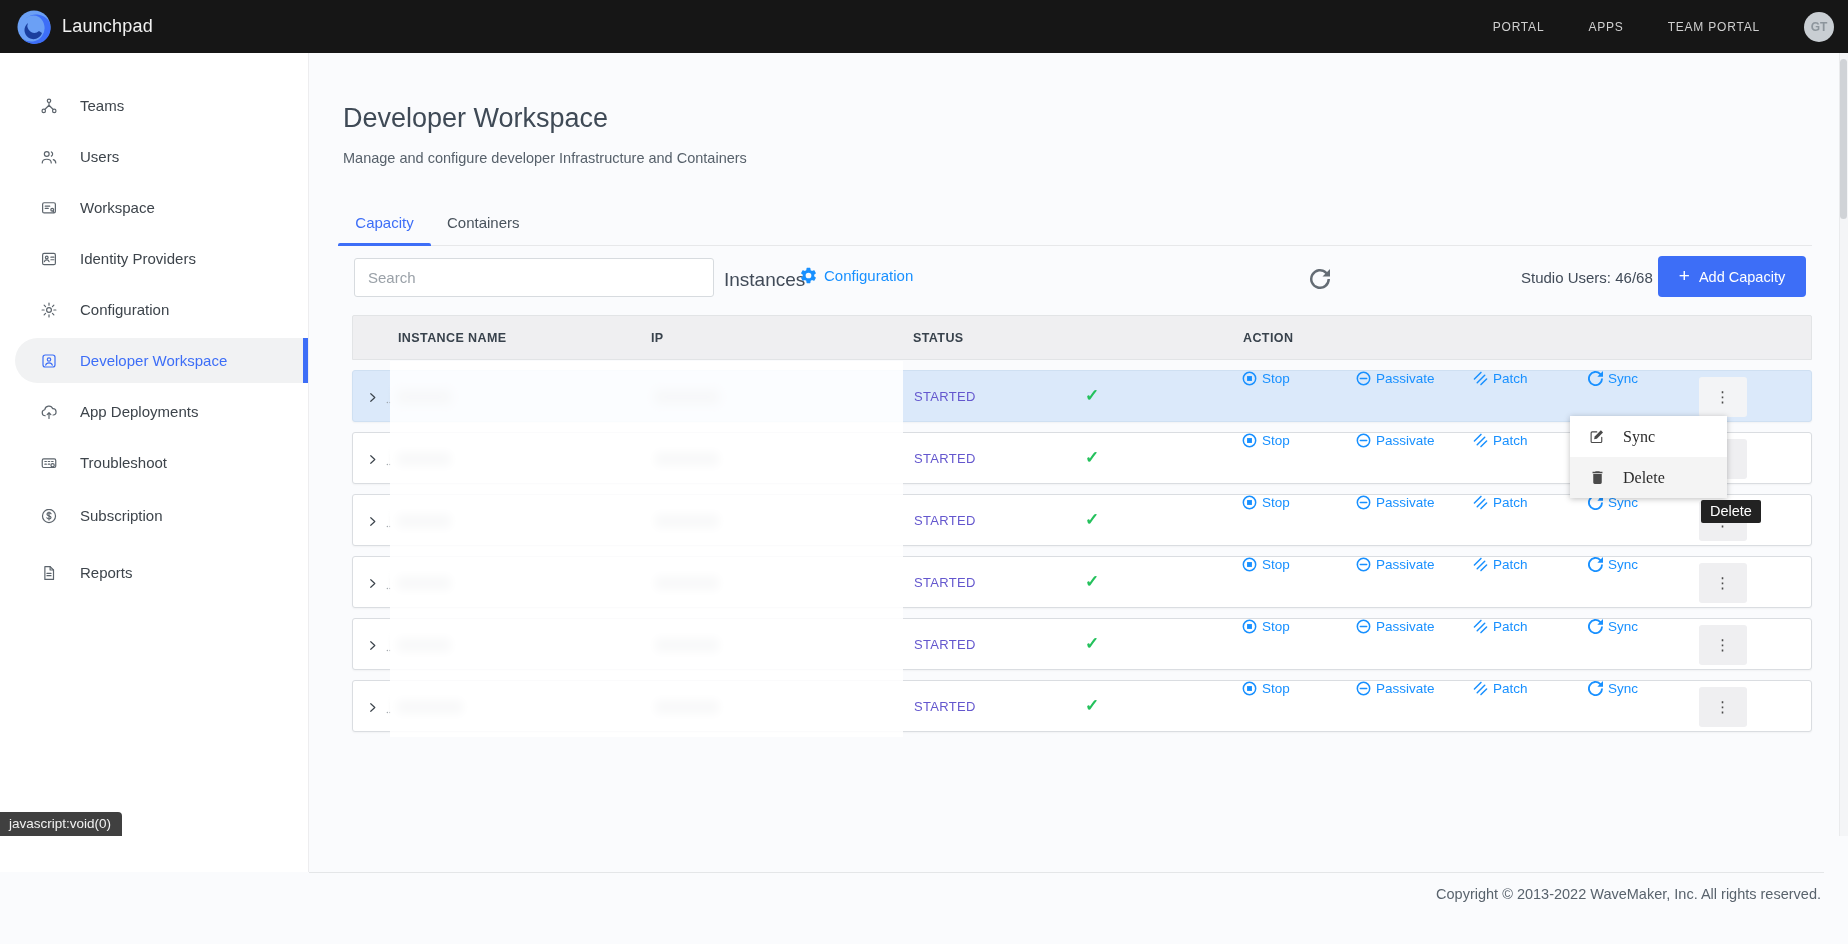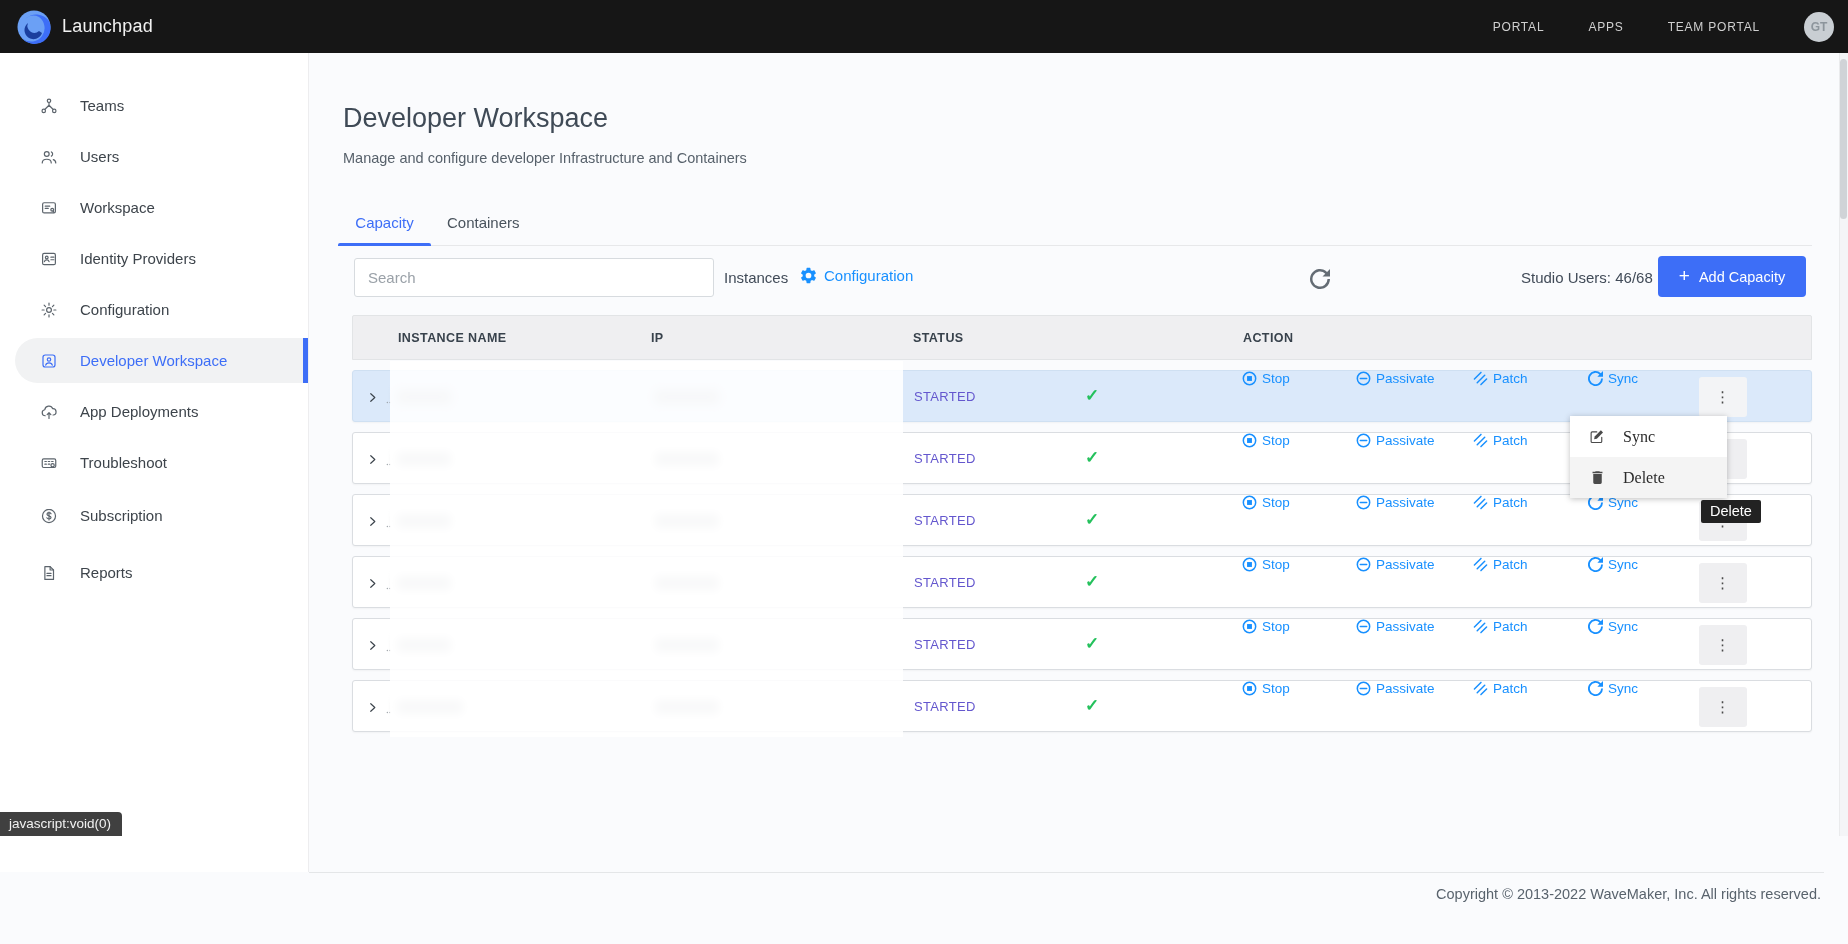--- a/index.html
+++ b/index.html
@@ -32,21 +32,21 @@
   
   .tabs-line { position:absolute; left:338px; top:245px; width:1474px; height:1px; background:#e7e8ea; }
   .tabs { position:absolute; left:338px; top:198px; height:48px; display:flex; }
   .tab { min-width:93px; padding:0 16px; display:flex; align-items:center; justify-content:center; font-size:15px; color:#49535d; cursor:pointer; position:relative; }
   .tab.active { color:#3d6ef7; font-weight:500; }
   .tab.active::after { content:""; position:absolute; left:0; right:0; bottom:0; height:3px; background:#3d6ef7; border-radius:2px 2px 0 0; }
 
   
   .search-input { position:absolute; left:354px; top:258px; width:360px; height:39px; border:1px solid #d7dbdf; border-radius:3px; background:#fff; padding:0 13px; font-size:15px; color:#333; font-family:"Liberation Sans",sans-serif; }
   .search-input::placeholder { color:#9aa1a8; }
-  .instances-label { position:absolute; left:724px; top:269px; font-size:15px; color:#414b58; }
+  .instances-label { position:absolute; left:724px; top:269px; font-size:19px; color:#414b58; }
   .config-link { position:absolute; left:799px; top:266px; display:flex; align-items:center; gap:6px; color:#1890ff; font-size:15px; cursor:pointer; }
   .config-link .ic { width:19px; height:19px; }
   .refresh-btn { position:absolute; left:1306px; top:265px; width:28px; height:28px; color:#646c74; cursor:pointer; }
   .refresh-btn svg { width:20px; height:20px; margin:4px; }
   .studio-users { position:absolute; left:1521px; top:269px; font-size:15px; color:#414b58; }
   .add-btn { position:absolute; left:1658px; top:256px; width:148px; height:41px; background:#3d6ef7; border:none; border-radius:4px; color:#fff; font-size:14.5px; font-family:"Liberation Sans",sans-serif; display:flex; align-items:center; justify-content:center; gap:9px; cursor:pointer; }
   .add-btn .plus { font-size:19px; font-weight:400; margin-top:-2px; }
 
   
   .thead { position:absolute; left:352px; top:315px; width:1460px; height:45px; background:#efeff1; border:1px solid #e2e4e6; border-radius:2px 2px 0 0; z-index:1; }

